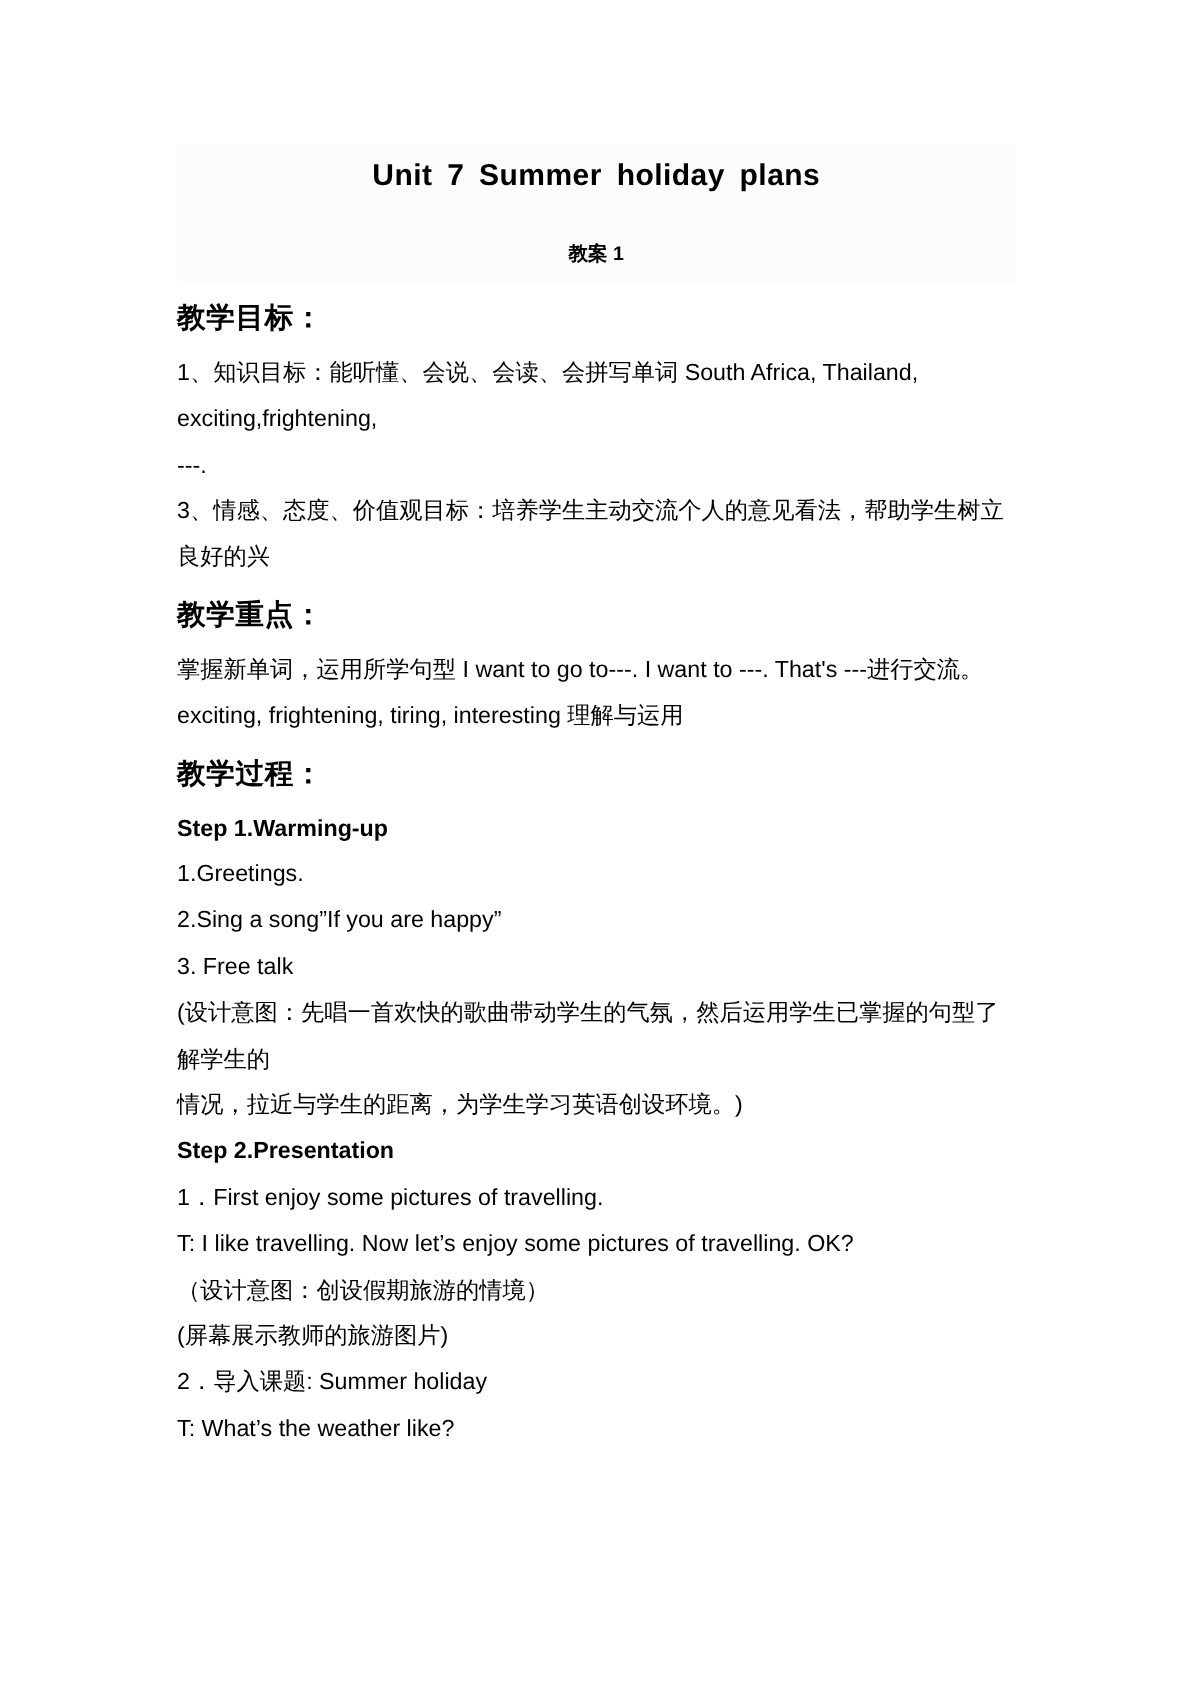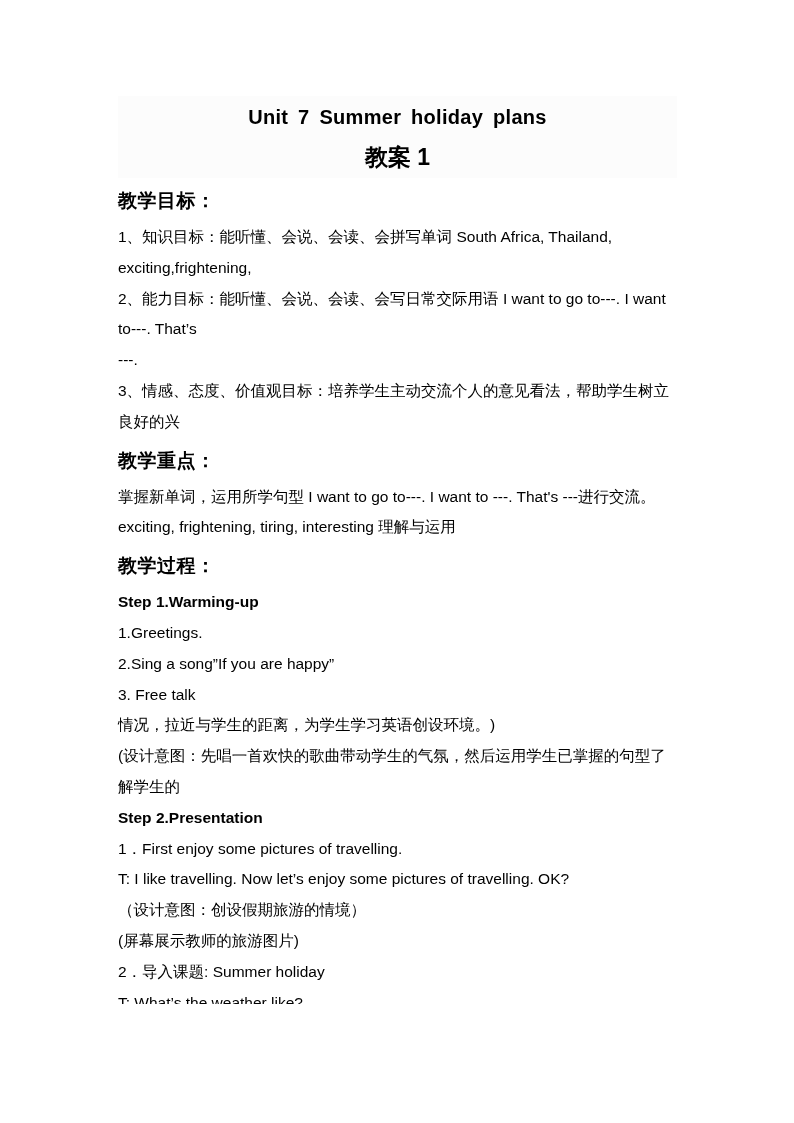--- a/index.html
+++ b/index.html
@@ -26,24 +26,24 @@
     margin-bottom: 8px;
   }
   .doc-title {
     font-size: 20px;
     font-weight: bold;
     line-height: 30px;
     word-spacing: 4px;
     letter-spacing: 0.3px;
   }
   .doc-subtitle {
-    font-size: 23px;
+    font-size: 13px;
     font-weight: bold;
     line-height: 30px;
-    margin-top: 10px;
+    margin-top: 22px;
   }
   .heading {
     font-size: 19px;
     font-weight: bold;
     line-height: 30px;
     margin: 8px 0 6px 0;
     letter-spacing: 0.5px;
   }
   .line {
     font-size: 15.5px;
@@ -63,37 +63,36 @@
 
 <div class="page">
 
   <div class="title-block">
     <div class="doc-title">Unit 7 Summer holiday plans</div>
     <div class="doc-subtitle">教案 1</div>
   </div>
 
   <div class="heading">教学目标：</div>
   <div class="line">1、知识目标：能听懂、会说、会读、会拼写单词 South Africa, Thailand, exciting,frightening,</div>
-  <div class="line">2、能力目标：能听懂、会说、会读、会写日常交际用语 I want to go to---. I want to---. That’s</div>
   <div class="line">---.</div>
   <div class="line">3、情感、态度、价值观目标：培养学生主动交流个人的意见看法，帮助学生树立良好的兴</div>
 
   <div class="heading">教学重点：</div>
   <div class="line">掌握新单词，运用所学句型 I want to go to---. I want to ---. That's ---进行交流。</div>
 
   <div class="line">exciting, frightening, tiring, interesting 理解与运用</div>
 
   <div class="heading">教学过程：</div>
 
   <div class="step">Step 1.Warming-up</div>
   <div class="line">1.Greetings.</div>
   <div class="line">2.Sing a song”If you are happy”</div>
   <div class="line">3. Free talk</div>
+  <div class="line">(设计意图：先唱一首欢快的歌曲带动学生的气氛，然后运用学生已掌握的句型了解学生的</div>
   <div class="line">情况，拉近与学生的距离，为学生学习英语创设环境。)</div>
-  <div class="line">(设计意图：先唱一首欢快的歌曲带动学生的气氛，然后运用学生已掌握的句型了解学生的</div>
 
   <div class="step">Step 2.Presentation</div>
   <div class="line">1．First enjoy some pictures of travelling.</div>
   <div class="line">T: I like travelling. Now let’s enjoy some pictures of travelling. OK?</div>
   <div class="line">（设计意图：创设假期旅游的情境）</div>
   <div class="line">(屏幕展示教师的旅游图片)</div>
   <div class="line">2．导入课题: Summer holiday</div>
   <div class="line">T: What’s the weather like?</div>
 
 </div>

